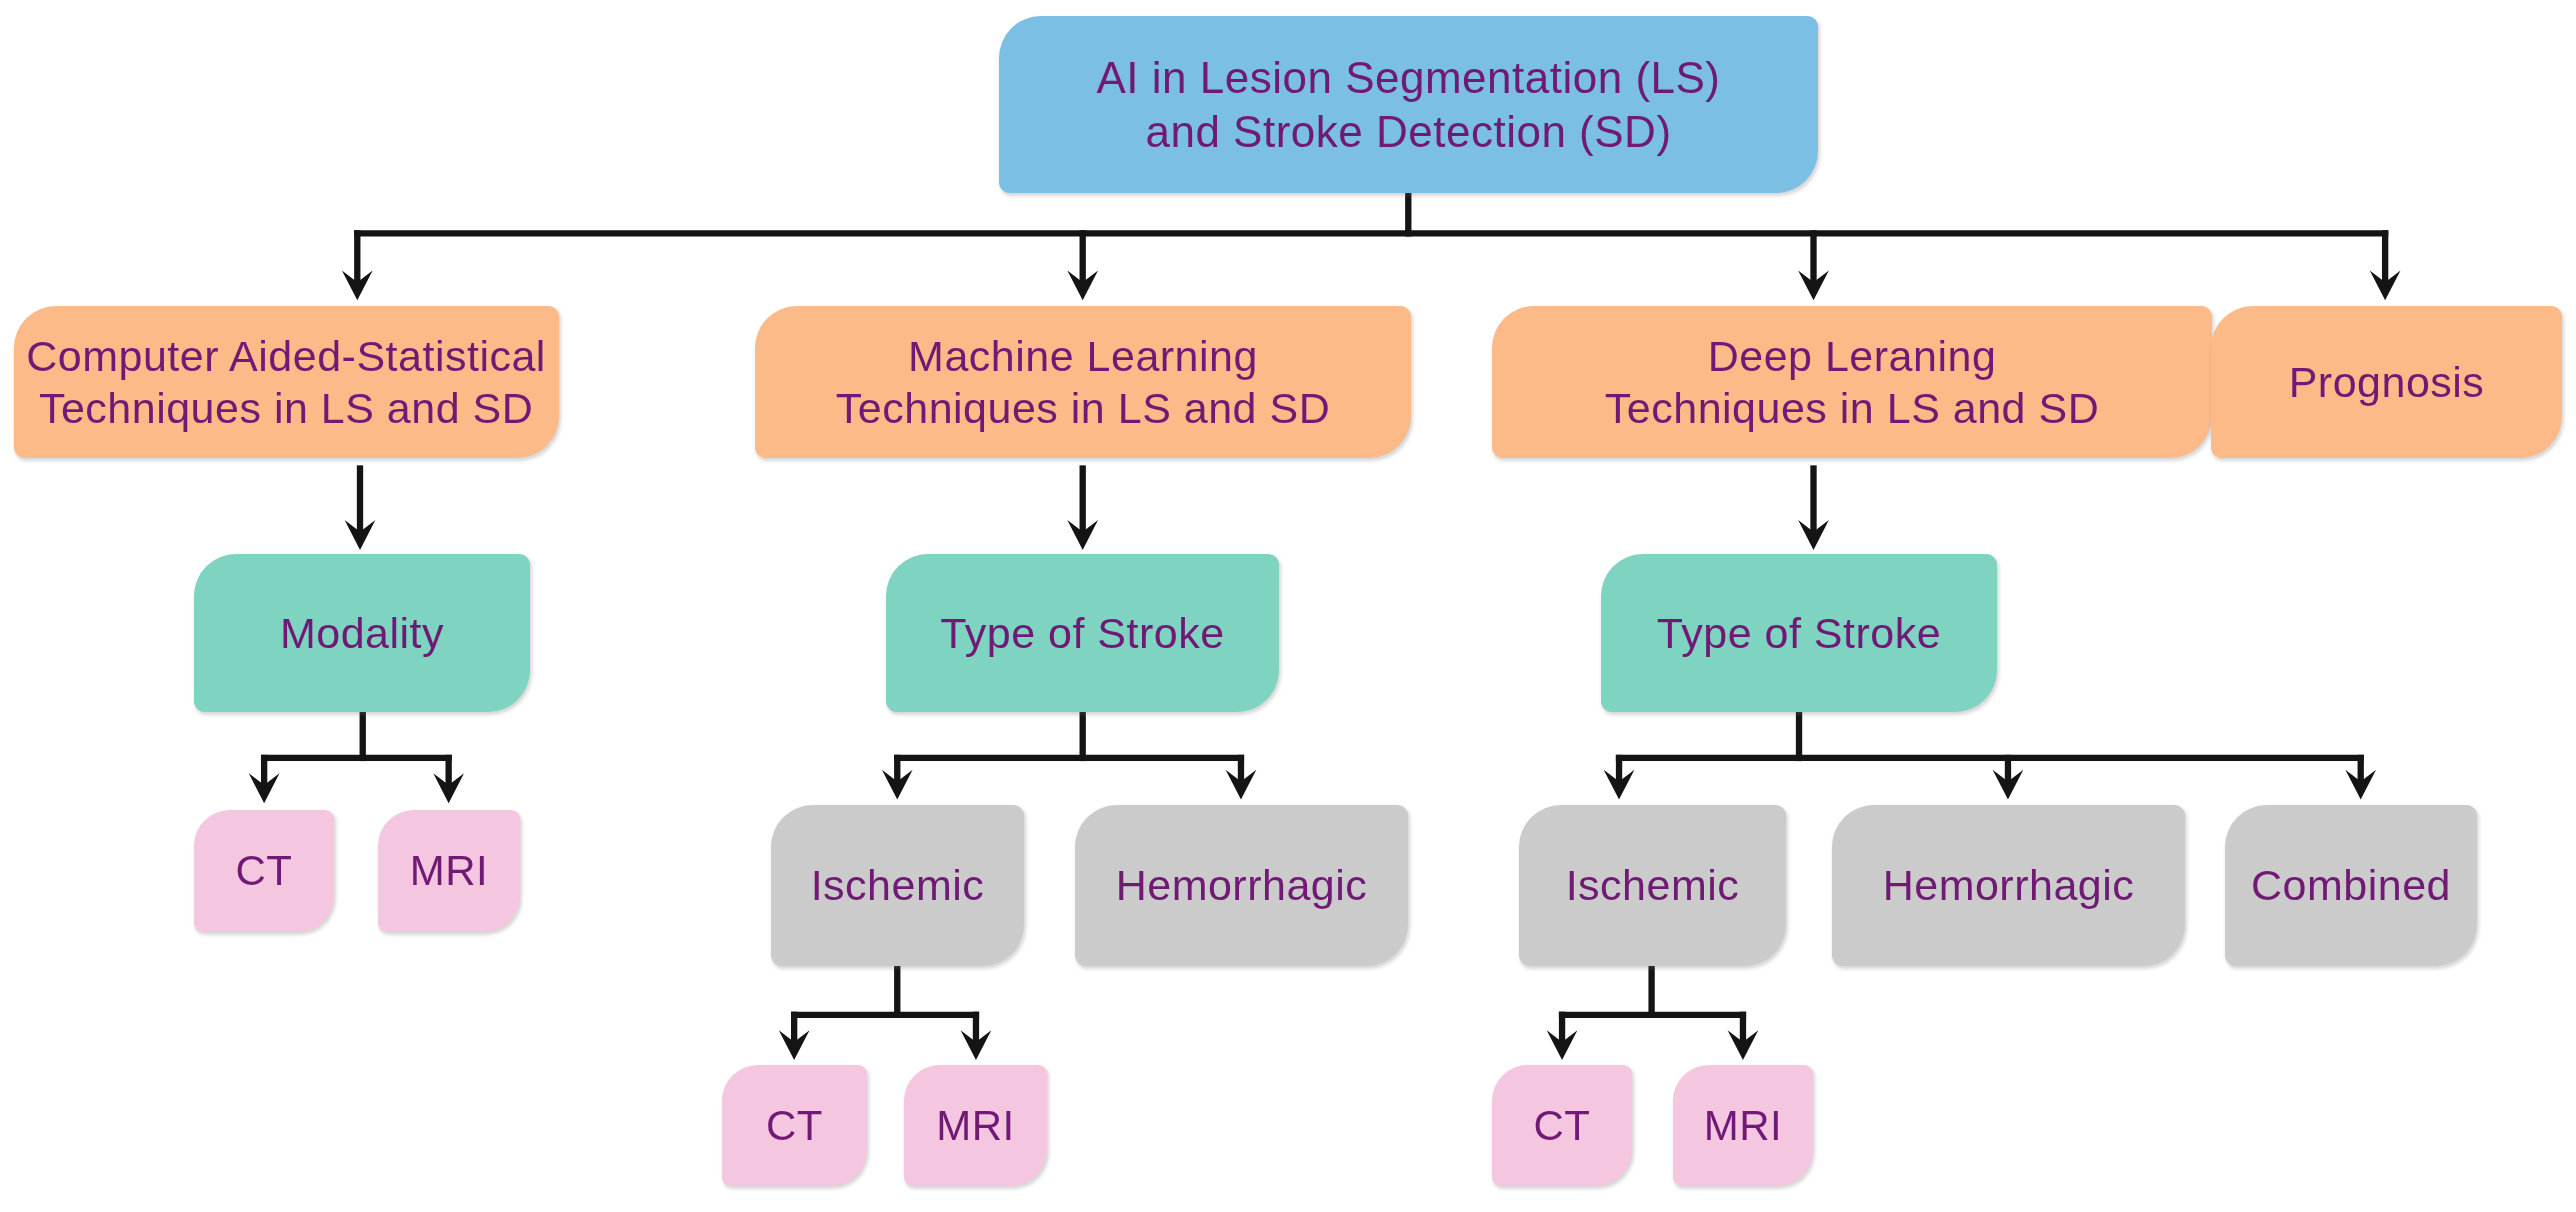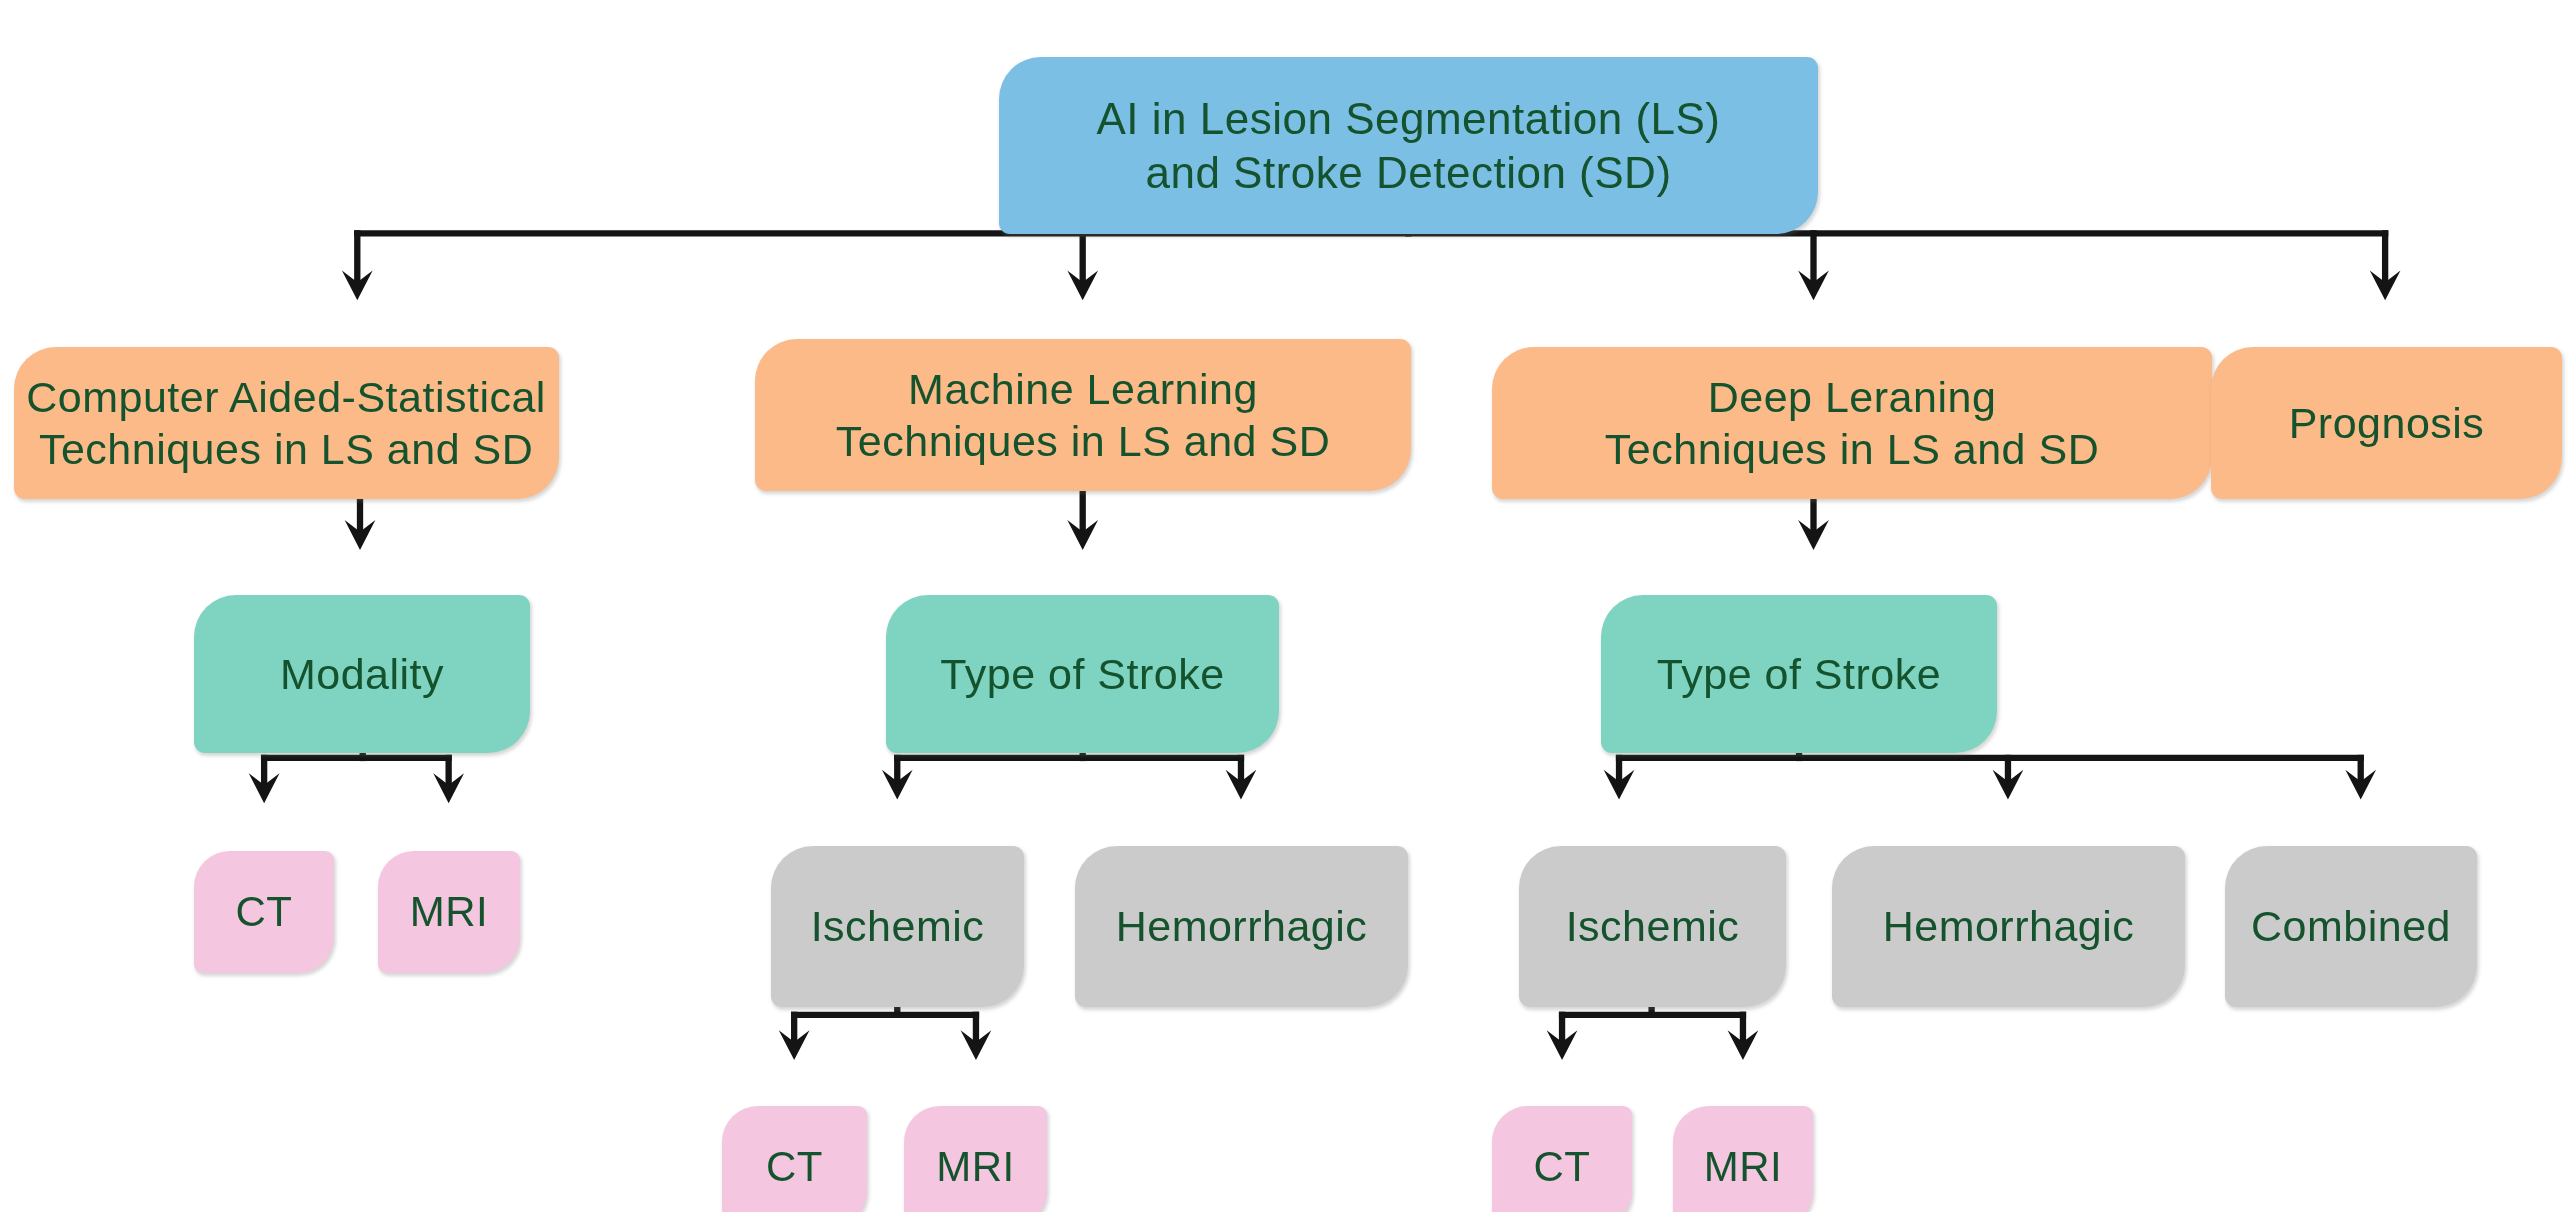--- a/index.html
+++ b/index.html
@@ -7,29 +7,28 @@
     position:relative;
     width:2576px;height:1212px;
     background:#ffffff;
     font-family:"Liberation Sans",sans-serif;
     overflow:hidden;
   }
   .node{
     position:absolute;
     display:flex;align-items:center;justify-content:center;
     text-align:center;
-    color:#14532d;
+    color:#701a75;
     white-space:pre-line;
     box-sizing:border-box;
     padding:0 11px;
     font-size:43px;
     line-height:1.22;
     letter-spacing:0.5px;
     box-shadow:1.8px 2.7px 3.6px rgba(110,110,110,.28);
-    margin-top:41px;
   }
   .r-big{border-radius:42px 11px 42px 11px;}
   .r-small{border-radius:36px 9px 36px 9px;}
   .root-fs{font-size:44px;}
   .pink-fs{font-size:42px;}
   #edges{position:absolute;left:0;top:0;}
   #edges path.l{stroke:#141414;stroke-width:7;fill:none;stroke-linecap:square;}
   #edges path.h{fill:#141414;stroke:none;}
 </style>
 </head>
@@ -108,21 +107,21 @@
       <path class="h" d="M1910 1139 L1927 1172 L1944 1139 L1927 1152 Z"></path>
     </g>
   </svg>
 
   <div class="node r-big root-fs" style="left: 999px; top: 16.3px; width: 819px; height: 177px; background-color: rgb(123, 191, 229);">AI in Lesion Segmentation (LS)
 and Stroke Detection (SD)</div>
 
   <div class="node r-big" style="left: 13.6px; top: 306px; width: 545px; height: 152px; background-color: rgb(251, 186, 136);">Computer Aided-Statistical
 Techniques in LS and SD</div>
 
-  <div class="node r-big" style="left: 755px; top: 298px; width: 656px; height: 152px; background-color: rgb(251, 186, 136);">Machine Learning
+  <div class="node r-big" style="left: 755px; top: 306px; width: 656px; height: 152px; background-color: rgb(251, 186, 136);">Machine Learning
 Techniques in LS and SD</div>
 
   <div class="node r-big" style="left: 1492px; top: 306px; width: 720px; height: 152px; background-color: rgb(251, 186, 136);">Deep Leraning
 Techniques in LS and SD</div>
 
   <div class="node r-big" style="left: 2211px; top: 306px; width: 351px; height: 152px; background-color: rgb(251, 186, 136);">Prognosis</div>
 
   <div class="node r-big" style="left: 194px; top: 554px; width: 336px; height: 158px; background-color: rgb(126, 212, 193);">Modality</div>
 
   <div class="node r-big" style="left: 886px; top: 554px; width: 393px; height: 158px; background-color: rgb(126, 212, 193);">Type of Stroke</div>

